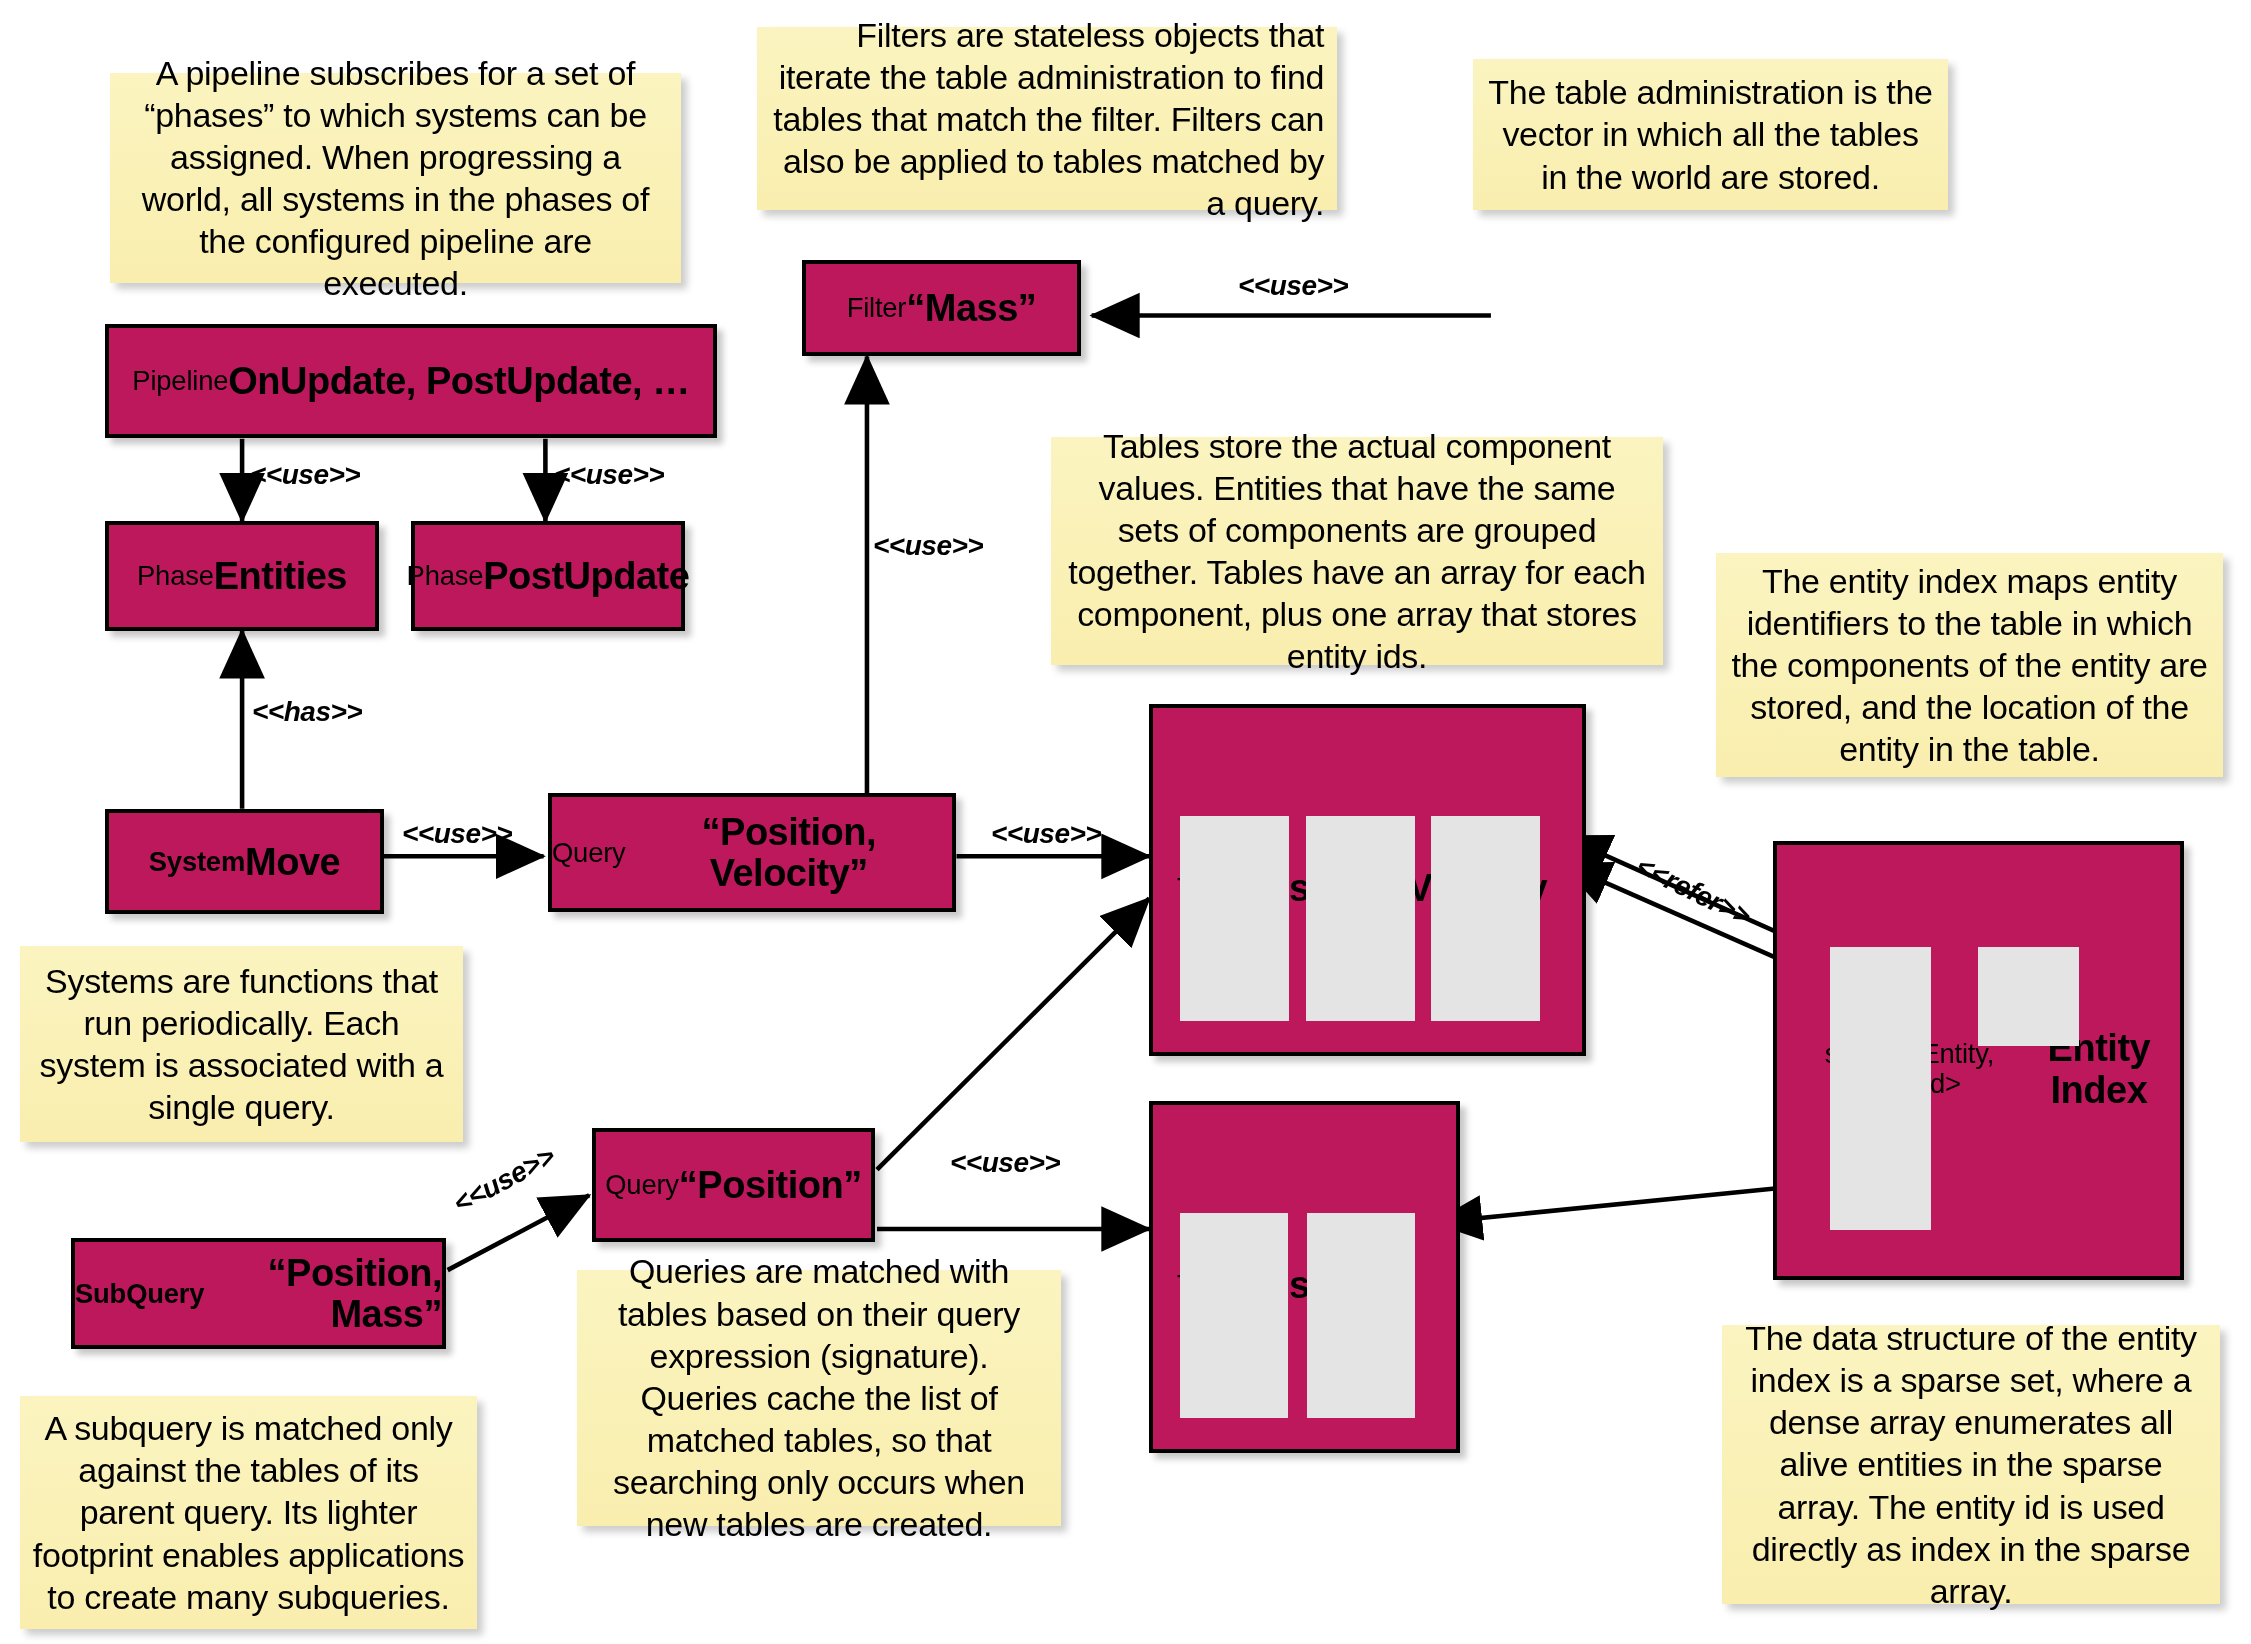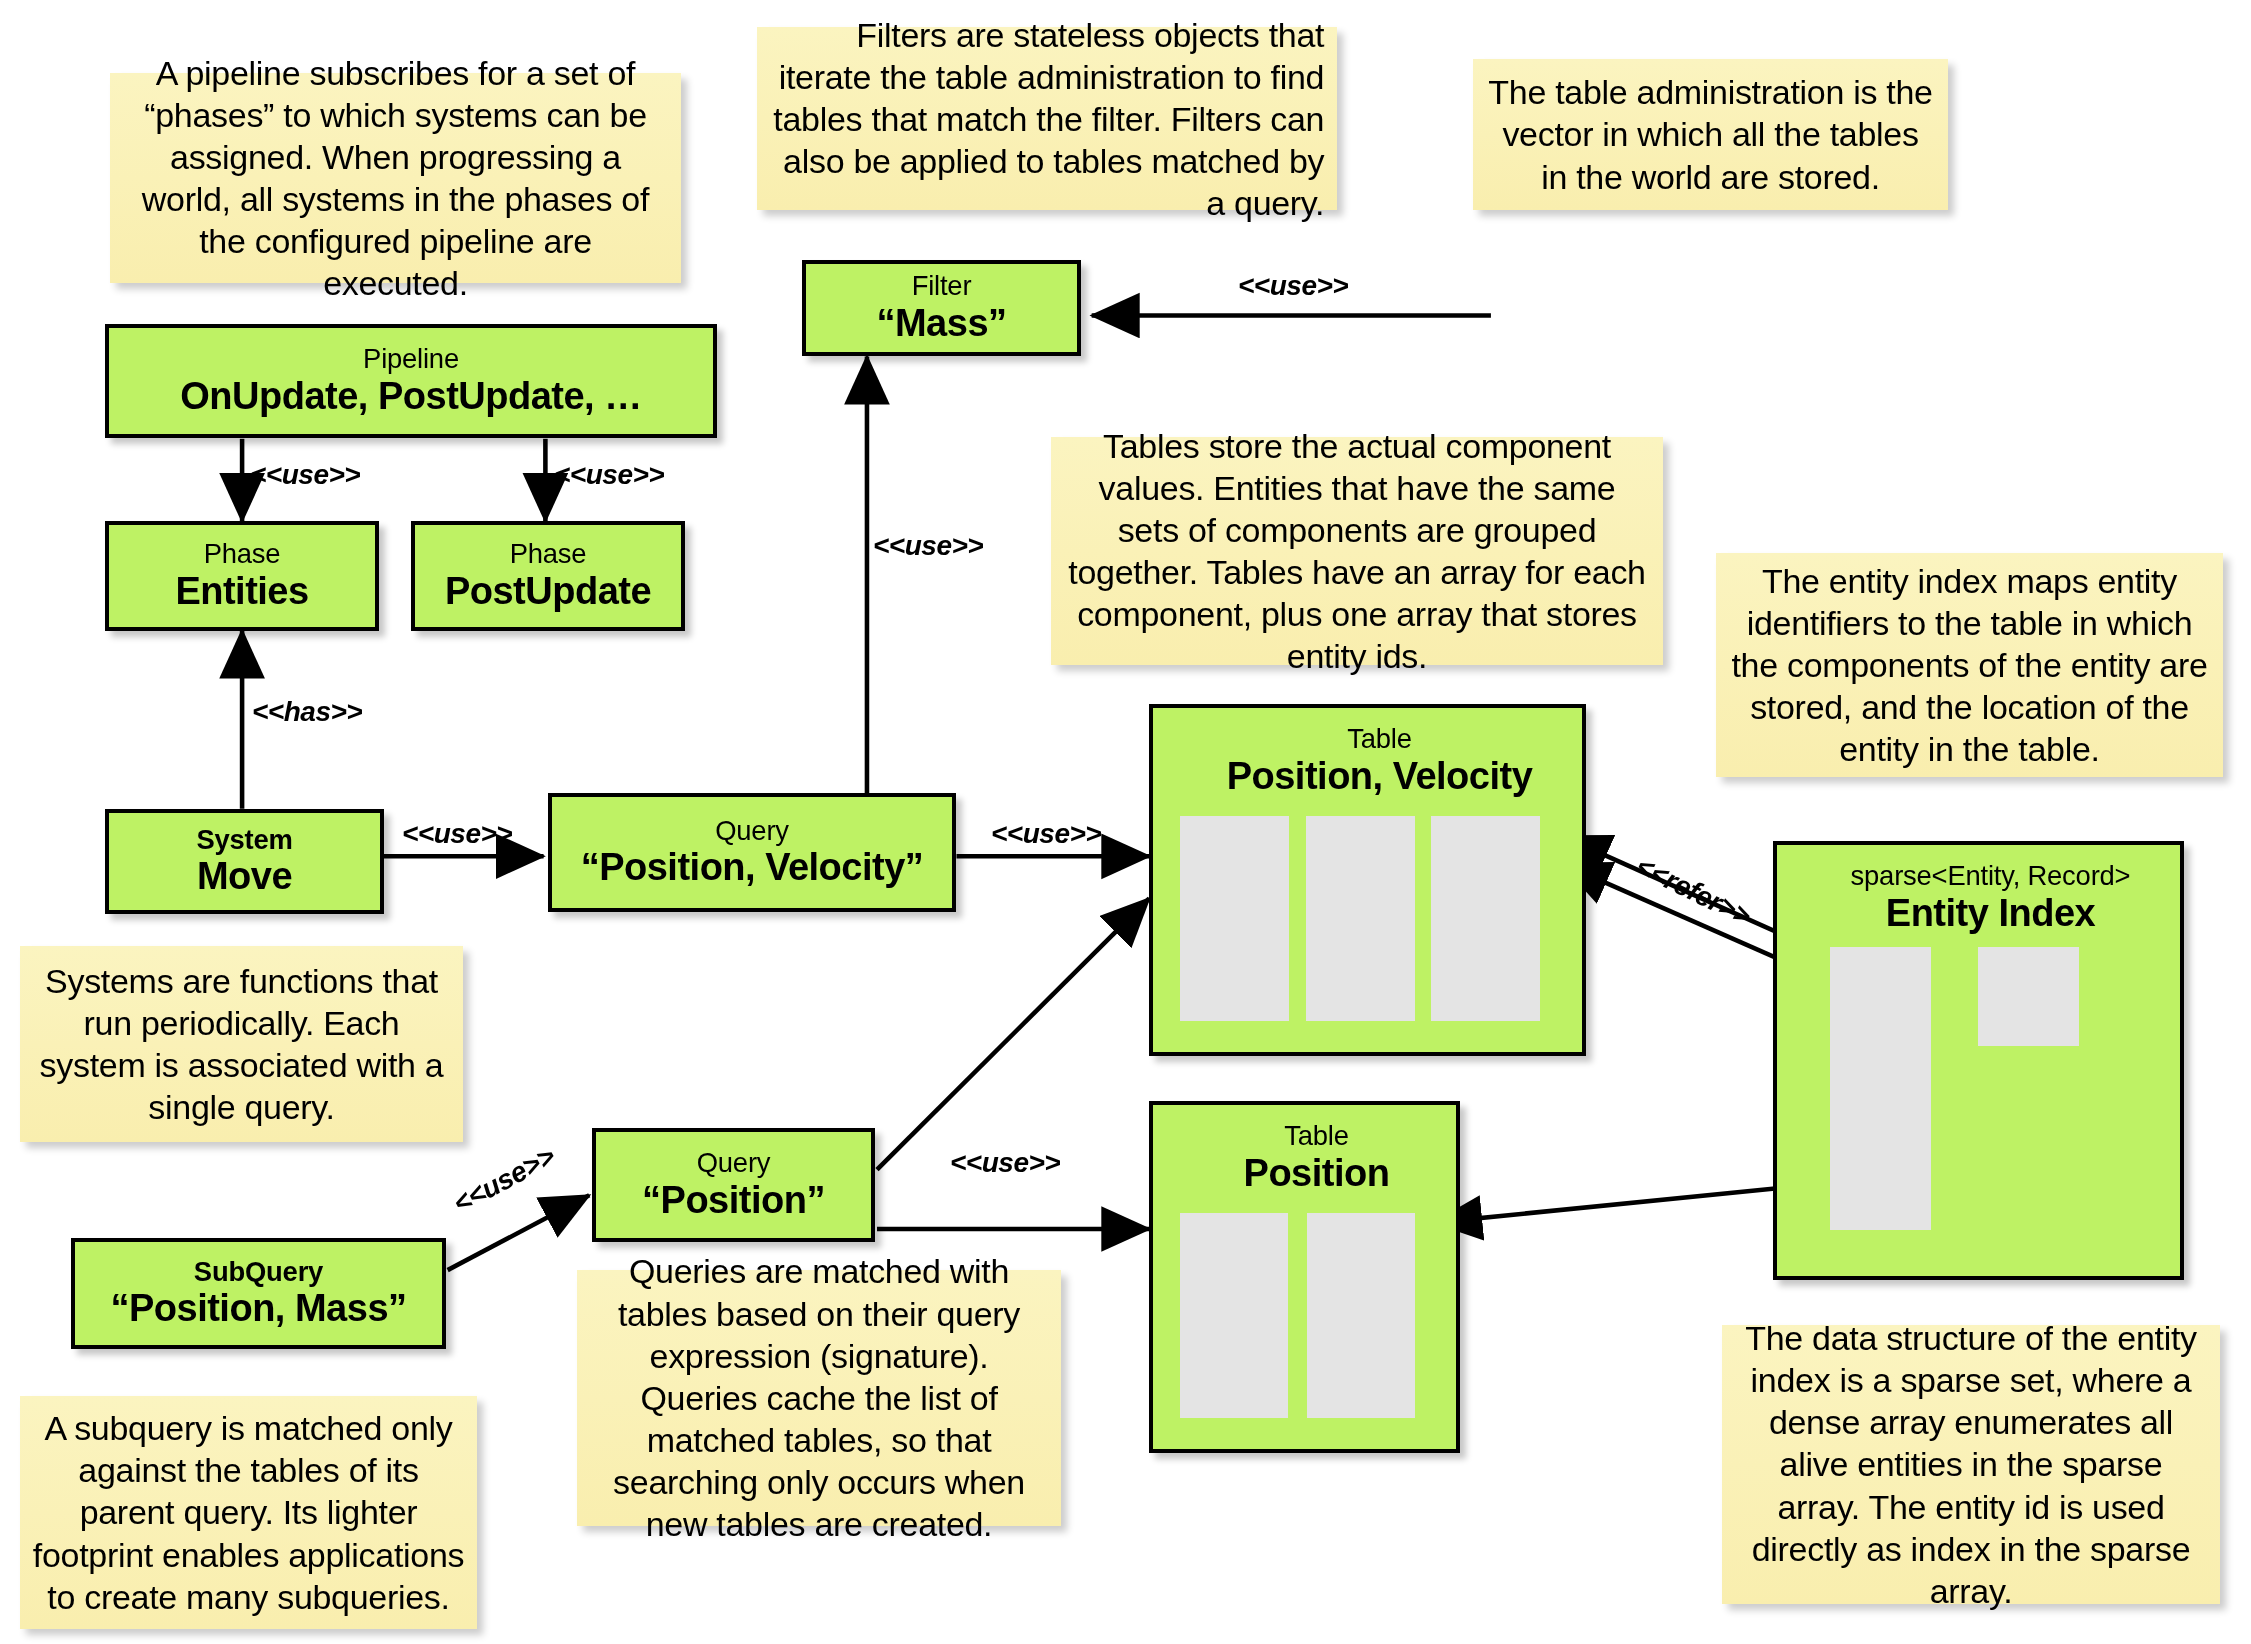--- a/index.html
+++ b/index.html
@@ -3,25 +3,25 @@
 <meta charset="utf-8">
 <style>
   html,body{margin:0;padding:0;background:#ffffff;}
   body{font-family:"Liberation Sans",sans-serif;}
   #stage{position:relative;width:2251px;height:1645px;background:#fff;overflow:hidden;}
   svg.edges{position:absolute;left:0;top:0;width:2251px;height:1645px;pointer-events:none;}
 
   
   .node{
     position:absolute;
-    background:#bef264;
+    background:#be185d;
     border:4.6px solid #000000;
     box-sizing:border-box;
     display:flex;
-    flex-direction:column;
+    flex-direction:row;
     align-items:center;
     justify-content:center;
     box-shadow:5.5px 6.4px 6.4px rgba(0,0,0,0.22);
     text-align:center;
   }
   .node .stereo{
     font-size:27.4px;
     font-weight:700;
     line-height:1.08;
     color:#000;
@@ -156,21 +156,21 @@
   <div class="node thin" style="left:548px;top:793px;width:408px;height:119px;">
     <div class="stereo">Query</div>
     <div class="nm">“Position, Velocity”</div>
   </div>
 
   <div class="node thin" style="left:592px;top:1128px;width:283px;height:114px;">
     <div class="stereo">Query</div>
     <div class="nm">“Position”</div>
   </div>
 
-  <div class="node" style="left:71px;top:1238px;width:375px;height:111px;">
+  <div class="node" style="left:71px;top:1238px;width:375px;height:111px;text-align:right;">
     <div class="stereo">SubQuery</div>
     <div class="nm">“Position, Mass”</div>
   </div>
 
   <div class="node thin" style="left:802px;top:260px;width:279px;height:96px;">
     <div class="stereo">Filter</div>
     <div class="nm">“Mass”</div>
   </div>
 
 

